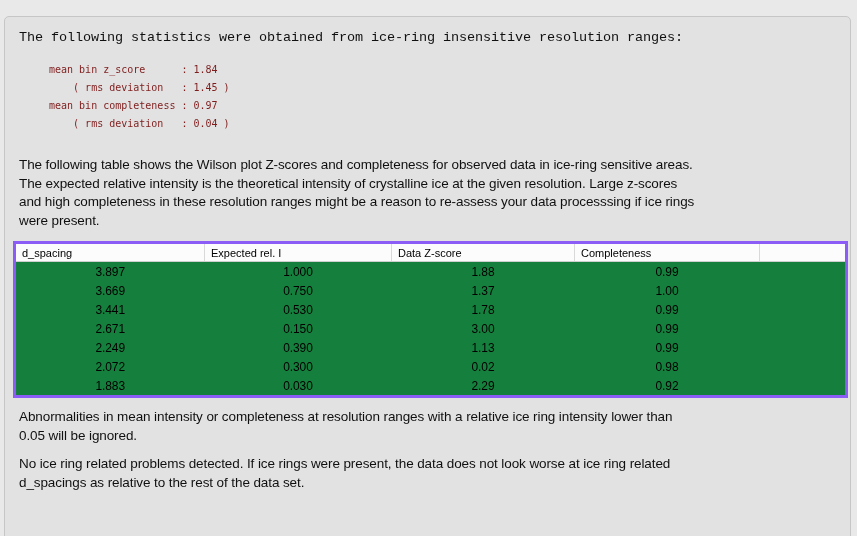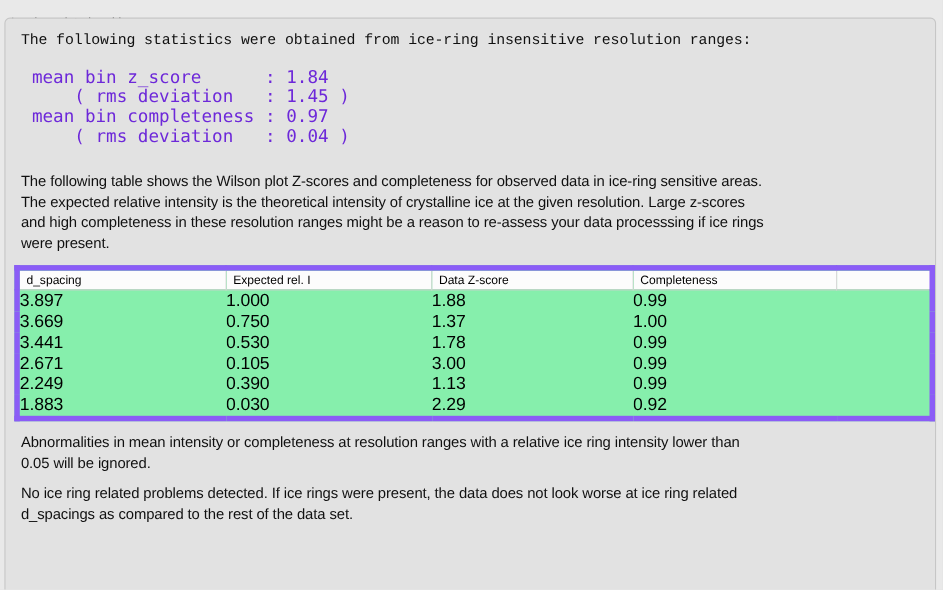--- a/index.html
+++ b/index.html
@@ -42,61 +42,62 @@
     letter-spacing: -0.1px;
     color: #101010;
   }
   .para.intro {
     margin: 12px 0 0 3px;
     line-height: 17px;
     font-family: Liberation Mono, monospace;
   }
   .mono-block {
     font-family: "DejaVu Sans Mono", "Liberation Mono", monospace;
-    font-size: 16px;
+    font-size: 10px;
     line-height: 18px;
     white-space: pre;
-    margin: 15px 0 0 13px;
-    color: #6d28d9;
+    margin: 15px 0 0 33px;
+    color: #7f1d1d;
   }
   .para.table-intro {
     margin: 23px 0 0 3px;
   }
   table.data-table {
     margin: 11px 0 0 -3px;
     border-collapse: collapse;
     table-layout: fixed;
     width: 832px;
-    background: #86efac;
-    border: 5px solid #8b5cf6;
+    background: #15803d;
+    border: 3px solid #8b5cf6;
   }
   table.data-table th {
     height: 15px;
     font-size: 11px;
     font-weight: normal;
     text-align: left;
     padding: 1px 0 1px 6px;
     background: #fcfcfc;
     border-bottom: 1px solid #cfcfcf;
     border-right: 1px solid #d9d9d9;
     color: #000;
     overflow: hidden;
     white-space: nowrap;
   }
   table.data-table th.last {
     border-right: none;
   }
   table.data-table td {
     height: 19px;
-    font-size: 16px;
+    font-size: 12px;
     color: #000;
     padding: 0;
     overflow: hidden;
     white-space: nowrap;
     letter-spacing: -0.1px;
+    text-align: center;
   }
   td.c1 { padding-left: 16px; }
   td.c2 { padding-left: 18px; }
   td.c3 { padding-left: 10px; }
   td.c4 { padding-left: 13px; }
   .para.note {
     margin: 10px 0 0 3px;
   }
   .para.conclusion {
     margin: 10px 0 0 3px;
@@ -155,41 +156,48 @@
       </tr>
       <tr>
         <td class="c1">3.441</td>
         <td class="c2">0.530</td>
         <td class="c3">1.78</td>
         <td class="c4">0.99</td>
         <td></td>
       </tr>
       <tr>
         <td class="c1">2.671</td>
-        <td class="c2">0.105</td>
+        <td class="c2">0.150</td>
         <td class="c3">3.00</td>
         <td class="c4">0.99</td>
         <td></td>
       </tr>
       <tr>
         <td class="c1">2.249</td>
         <td class="c2">0.390</td>
         <td class="c3">1.13</td>
         <td class="c4">0.99</td>
+        <td></td>
+      </tr>
+      <tr>
+        <td class="c1">2.072</td>
+        <td class="c2">0.300</td>
+        <td class="c3">0.02</td>
+        <td class="c4">0.98</td>
         <td></td>
       </tr>
       <tr>
         <td class="c1">1.883</td>
         <td class="c2">0.030</td>
         <td class="c3">2.29</td>
         <td class="c4">0.92</td>
         <td></td>
       </tr>
     </tbody>
   </table>
 
   <div class="para note">Abnormalities in mean intensity or completeness at resolution ranges with a relative ice ring intensity lower than
 0.05 will be ignored.</div>
 
   <div class="para conclusion">No ice ring related problems detected. If ice rings were present, the data does not look worse at ice ring related
-d_spacings as compared to the rest of the data set.</div>
+d_spacings as relative to the rest of the data set.</div>
 
 </div>
 
 </body></html>

